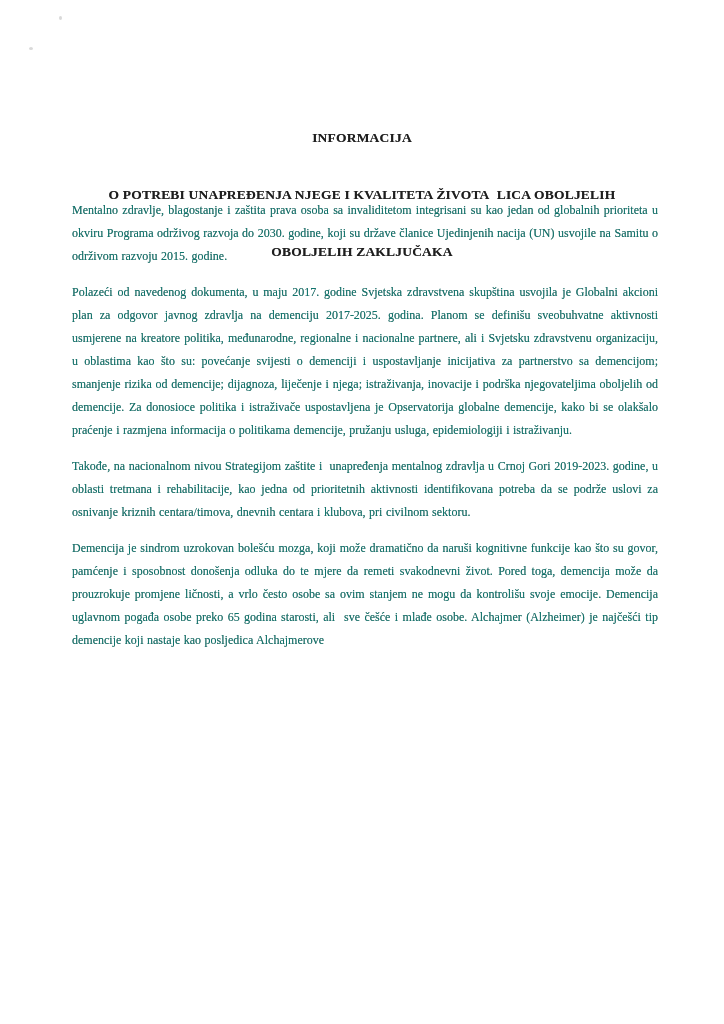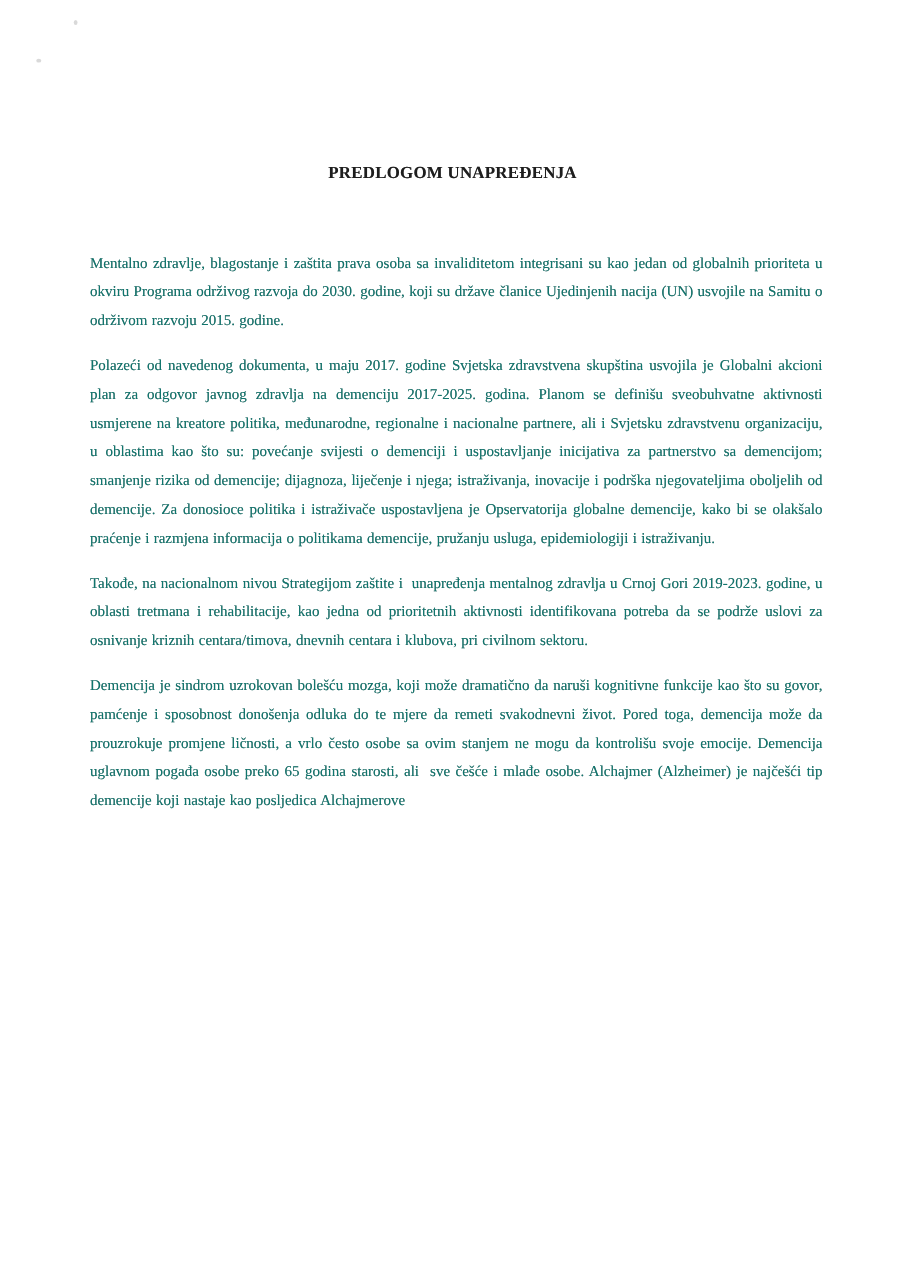--- a/index.html
+++ b/index.html
@@ -58,21 +58,23 @@
 </style>
 </head>
 <body>
 
 <div class="page">
 
   <span class="speck speck-1"></span>
   <span class="speck speck-2"></span>
 
   <div class="doc-title">
-    <div>PREDLOGOM UNAPREĐENJA</div>
+    <div>INFORMACIJA</div>
+    <div>O POTREBI UNAPREĐENJA NJEGE I KVALITETA ŽIVOTA&nbsp; LICA OBOLJELIH</div>
+    <div>OBOLJELIH ZAKLJUČAKA</div>
   </div>
 
   <div class="doc-body">
     <p>Mentalno zdravlje, blagostanje i zaštita prava osoba sa invaliditetom integrisani su kao jedan od globalnih prioriteta u okviru Programa održivog razvoja do 2030. godine, koji su države članice Ujedinjenih nacija (UN) usvojile na Samitu o održivom razvoju 2015. godine.</p>
     <p>Polazeći od navedenog dokumenta, u maju 2017. godine Svjetska zdravstvena skupština usvojila je Globalni akcioni plan za odgovor javnog zdravlja na demenciju 2017-2025. godina. Planom se definišu sveobuhvatne aktivnosti usmjerene na kreatore politika, međunarodne, regionalne i nacionalne partnere, ali i Svjetsku zdravstvenu organizaciju, u oblastima kao što su: povećanje svijesti o demenciji i uspostavljanje inicijativa za partnerstvo sa demencijom; smanjenje rizika od demencije; dijagnoza, liječenje i njega; istraživanja, inovacije i podrška njegovateljima oboljelih od demencije. Za donosioce politika i istraživače uspostavljena je Opservatorija globalne demencije, kako bi se olakšalo praćenje i razmjena informacija o politikama demencije, pružanju usluga, epidemiologiji i istraživanju.</p>
     <p>Takođe, na nacionalnom nivou Strategijom zaštite i&nbsp; unapređenja mentalnog zdravlja u Crnoj Gori 2019-2023. godine, u oblasti tretmana i rehabilitacije, kao jedna od prioritetnih aktivnosti identifikovana potreba da se podrže uslovi za osnivanje kriznih centara/timova, dnevnih centara i klubova, pri civilnom sektoru.</p>
     <p>Demencija je sindrom uzrokovan bolešću mozga, koji može dramatično da naruši kognitivne funkcije kao što su govor, pamćenje i sposobnost donošenja odluka do te mjere da remeti svakodnevni život. Pored toga, demencija može da prouzrokuje promjene ličnosti, a vrlo često osobe sa ovim stanjem ne mogu da kontrolišu svoje emocije. Demencija uglavnom pogađa osobe preko 65 godina starosti, ali&nbsp; sve češće i mlađe osobe. Alchajmer (Alzheimer) je najčešći tip demencije koji nastaje kao posljedica Alchajmerove</p>
   </div>
 
 </div>

